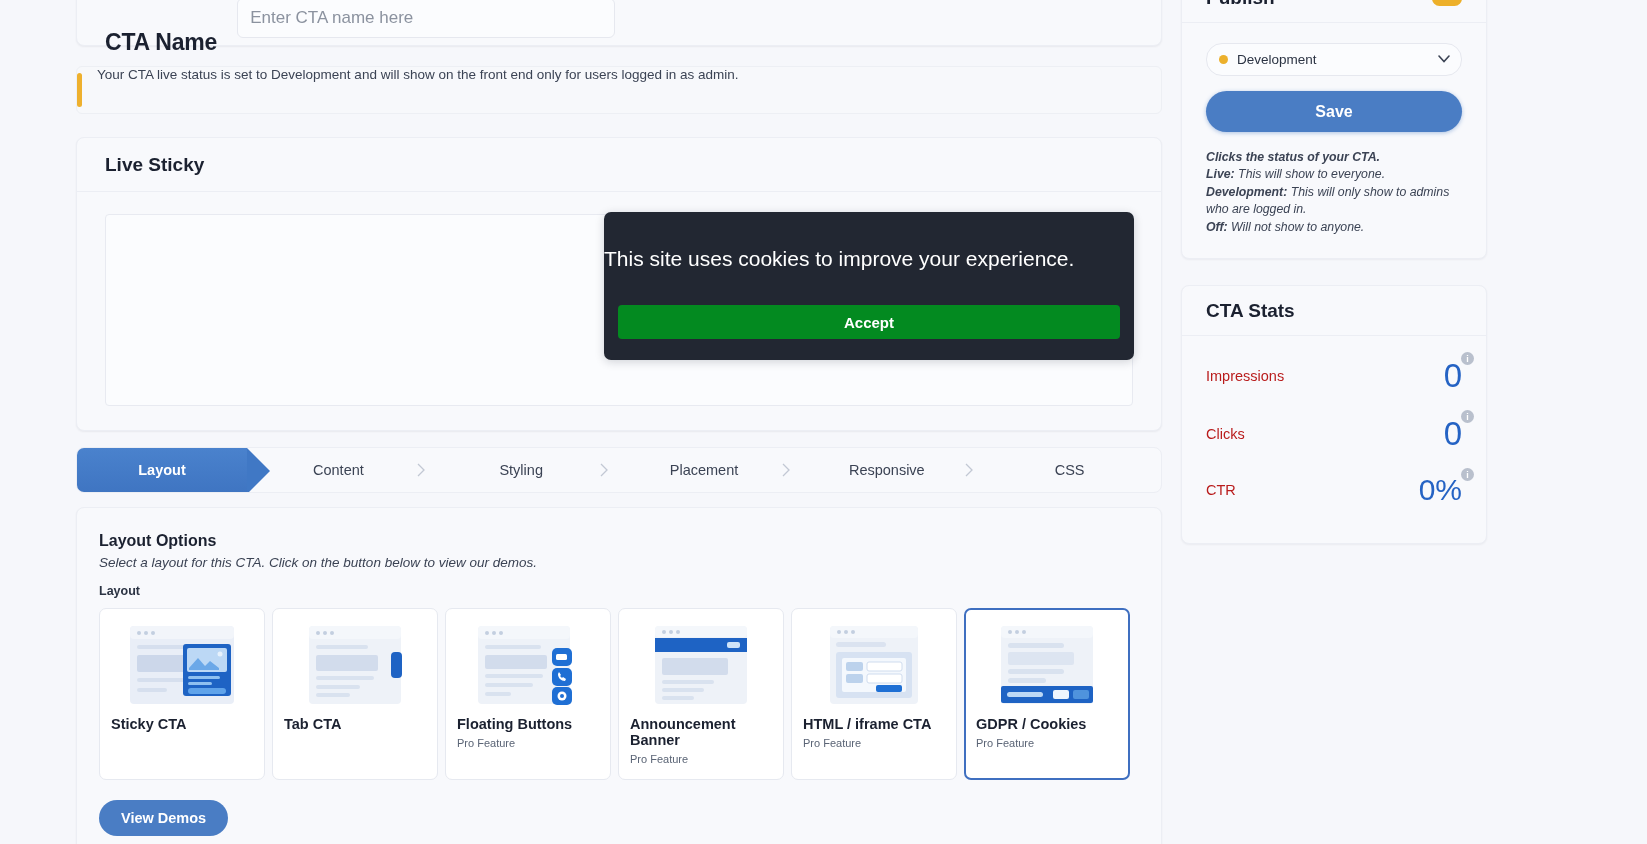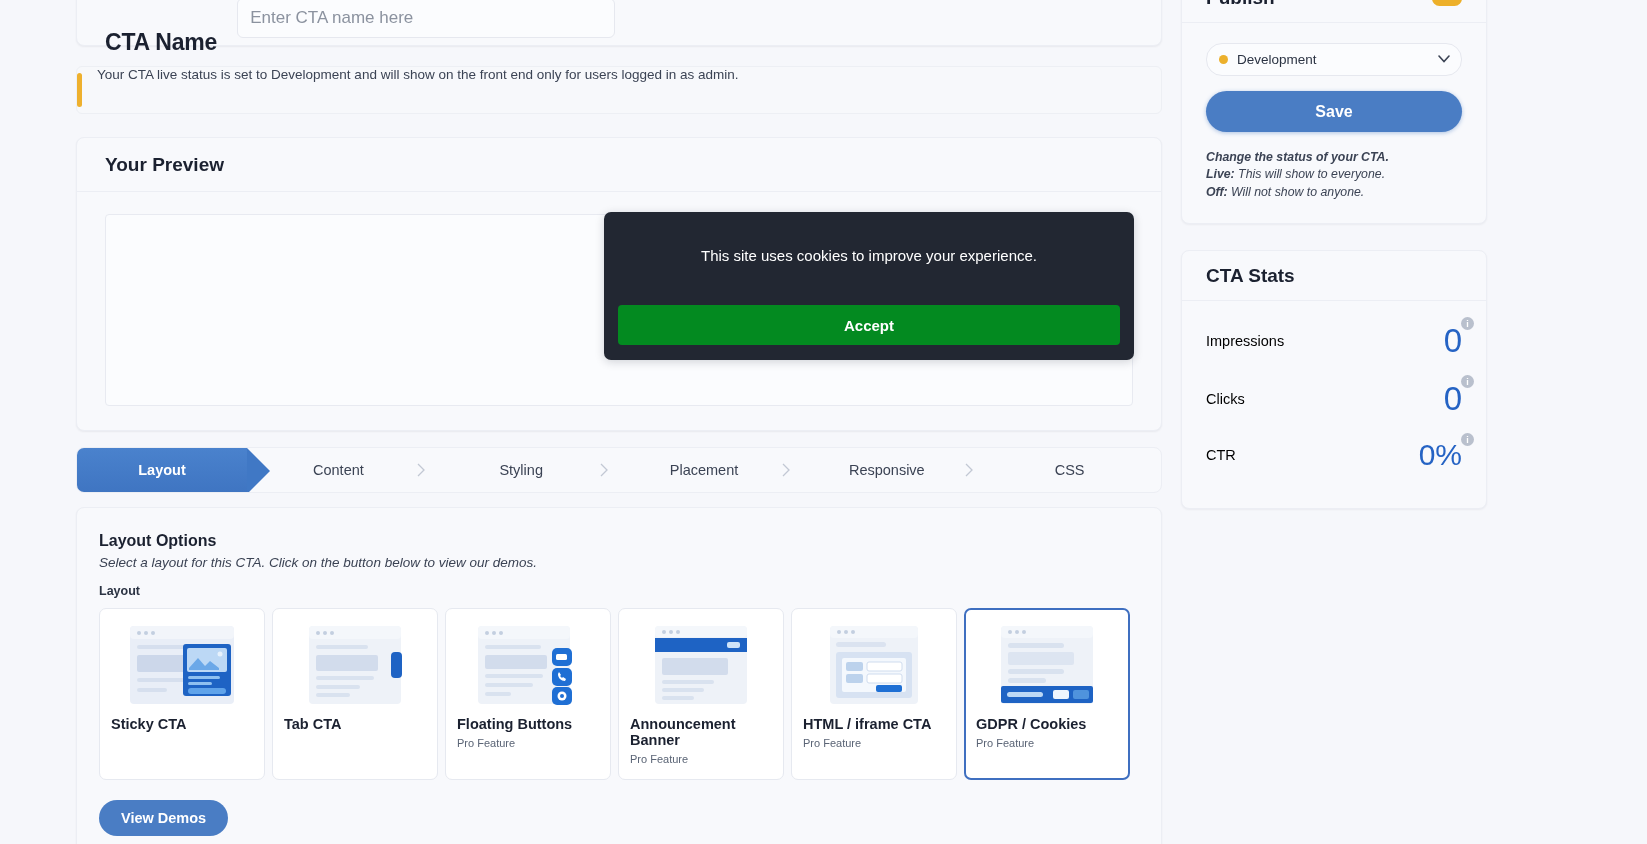--- a/index.html
+++ b/index.html
@@ -62,25 +62,25 @@
   .preview-stage {
     position: relative; height: 192px; border: 1px solid #e8eaf1; border-radius: 4px;
     background: #fbfcfe;
   }
   .cookie-banner {
     position: absolute; right: -2px; top: -3px; width: 530px; height: 148px;
     background: #222732; border-radius: 7px; box-shadow: 0 2px 10px rgba(16,24,40,.18);
     padding: 0 14px;
   }
   .cookie-text {
-    position: absolute; left: 0; right: 0; top: 35px; text-align: center;
-    color: #ffffff; font-size: 15px;
+    position: absolute; left: 0; right: 0; top: 35px; 
+    color: #ffffff; font-size: 21px;
   }
   .cookie-accept {
-    position: absolute; left: 14px; right: 14px; top: 93px; height: 40px;
+    position: absolute; left: 14px; right: 14px; top: 93px; height: 34px;
     background: #038a20; color: #fff; border: 0; border-radius: 4px;
     font-size: 15px; font-weight: bold; cursor: pointer;
     font-family: "Liberation Sans", sans-serif;
   }
 
   
   .tabs {
     position: relative; display: flex; align-items: stretch; height: 46px;
     background: #f8f9fc; border: 1px solid #eceef4; border-radius: 8px;
     margin-top: 16px; overflow: hidden;
@@ -158,21 +158,21 @@
     box-shadow: 0 1px 4px rgba(74,125,196,.45);
     font-family: "Liberation Sans", sans-serif;
   }
   .help { margin-top: 17px; font-size: 12.3px; font-style: italic; color: #3b4354; line-height: 1.42; }
   .help b { font-weight: bold; }
 
   .stat-row {
     display: flex; align-items: center; justify-content: space-between;
     padding: 13px 0 12px; position: relative;
   }
-  .stat-label { font-size: 14.5px; color: #000000; }
+  .stat-label { font-size: 14.5px; color: #b91c1c; }
   .stat-value { font-size: 33px; color: #2563c4; line-height: 1; font-weight: normal; }
   .stat-value.pct { font-size: 30px; }
   .info-i {
     position: absolute; right: -12px; width: 13px; height: 13px; border-radius: 50%;
     background: #b9c0cd; color: #fff; font-size: 9px; font-weight: bold;
     display: flex; align-items: center; justify-content: center; cursor: pointer;
   }
   .stats-body { padding: 10px 24px 26px; }
 
   
@@ -189,21 +189,21 @@
       <span class="cta-name-label">CTA Name</span>
       <input class="cta-name-input" type="text" placeholder="Enter CTA name here" style="">
     </div>
 
     <div class="notice">
       <span class="notice-text">Your CTA live status is set to Development and will show on the front end only for users logged in as admin.</span>
     </div>
 
     <div class="card preview-card">
       <div class="preview-head">
-        <div class="preview-title">Your Preview</div>
+        <div class="preview-title">Live Sticky</div>
       </div>
       <div class="preview-body">
         <div class="preview-stage">
           <div class="cookie-banner">
             <div class="cookie-text">This site uses cookies to improve your experience.</div>
             <button class="cookie-accept">Accept</button>
           </div>
         </div>
       </div>
     </div>
@@ -410,22 +410,23 @@
             <span>Development</span>
           </div>
           <span class="select-chevron">
             <svg width="12" height="10" viewBox="0 0 12 10">
                 <path d="M1 2 L6 7.5 L11 2" fill="none" stroke="#3b4354" stroke-width="1.6" stroke-linecap="round"></path>
               </svg>
           </span>
         </div>
         <button class="save-btn">Save</button>
         <div class="help">
-          <div><b>Change the status of your CTA.</b></div>
+          <div><b>Clicks the status of your CTA.</b></div>
           <div><b>Live:</b><span> This will show to everyone.</span></div>
+          <div><b>Development:</b><span> This will only show to admins who are logged in.</span></div>
           <div><b>Off:</b><span> Will not show to anyone.</span></div>
         </div>
       </div>
     </div>
 
     <div class="side-card">
       <div class="side-head">
         <span class="side-title">CTA Stats</span>
       </div>
       <div class="stats-body">

